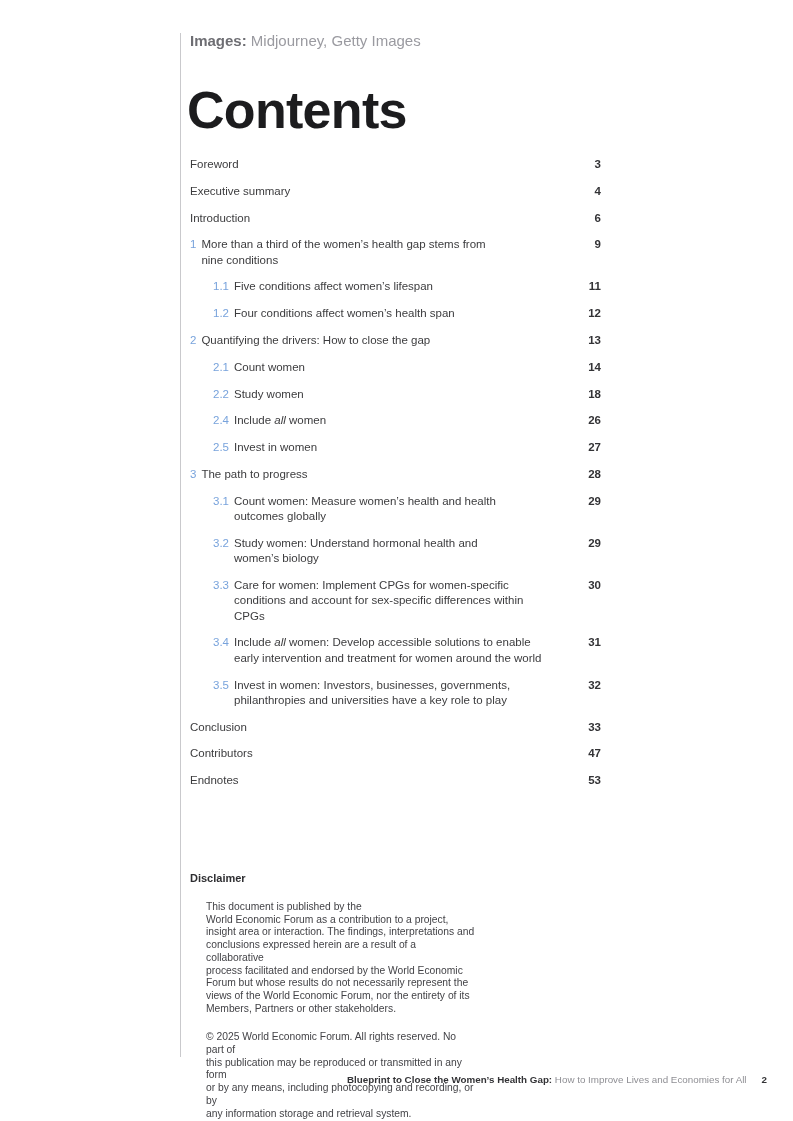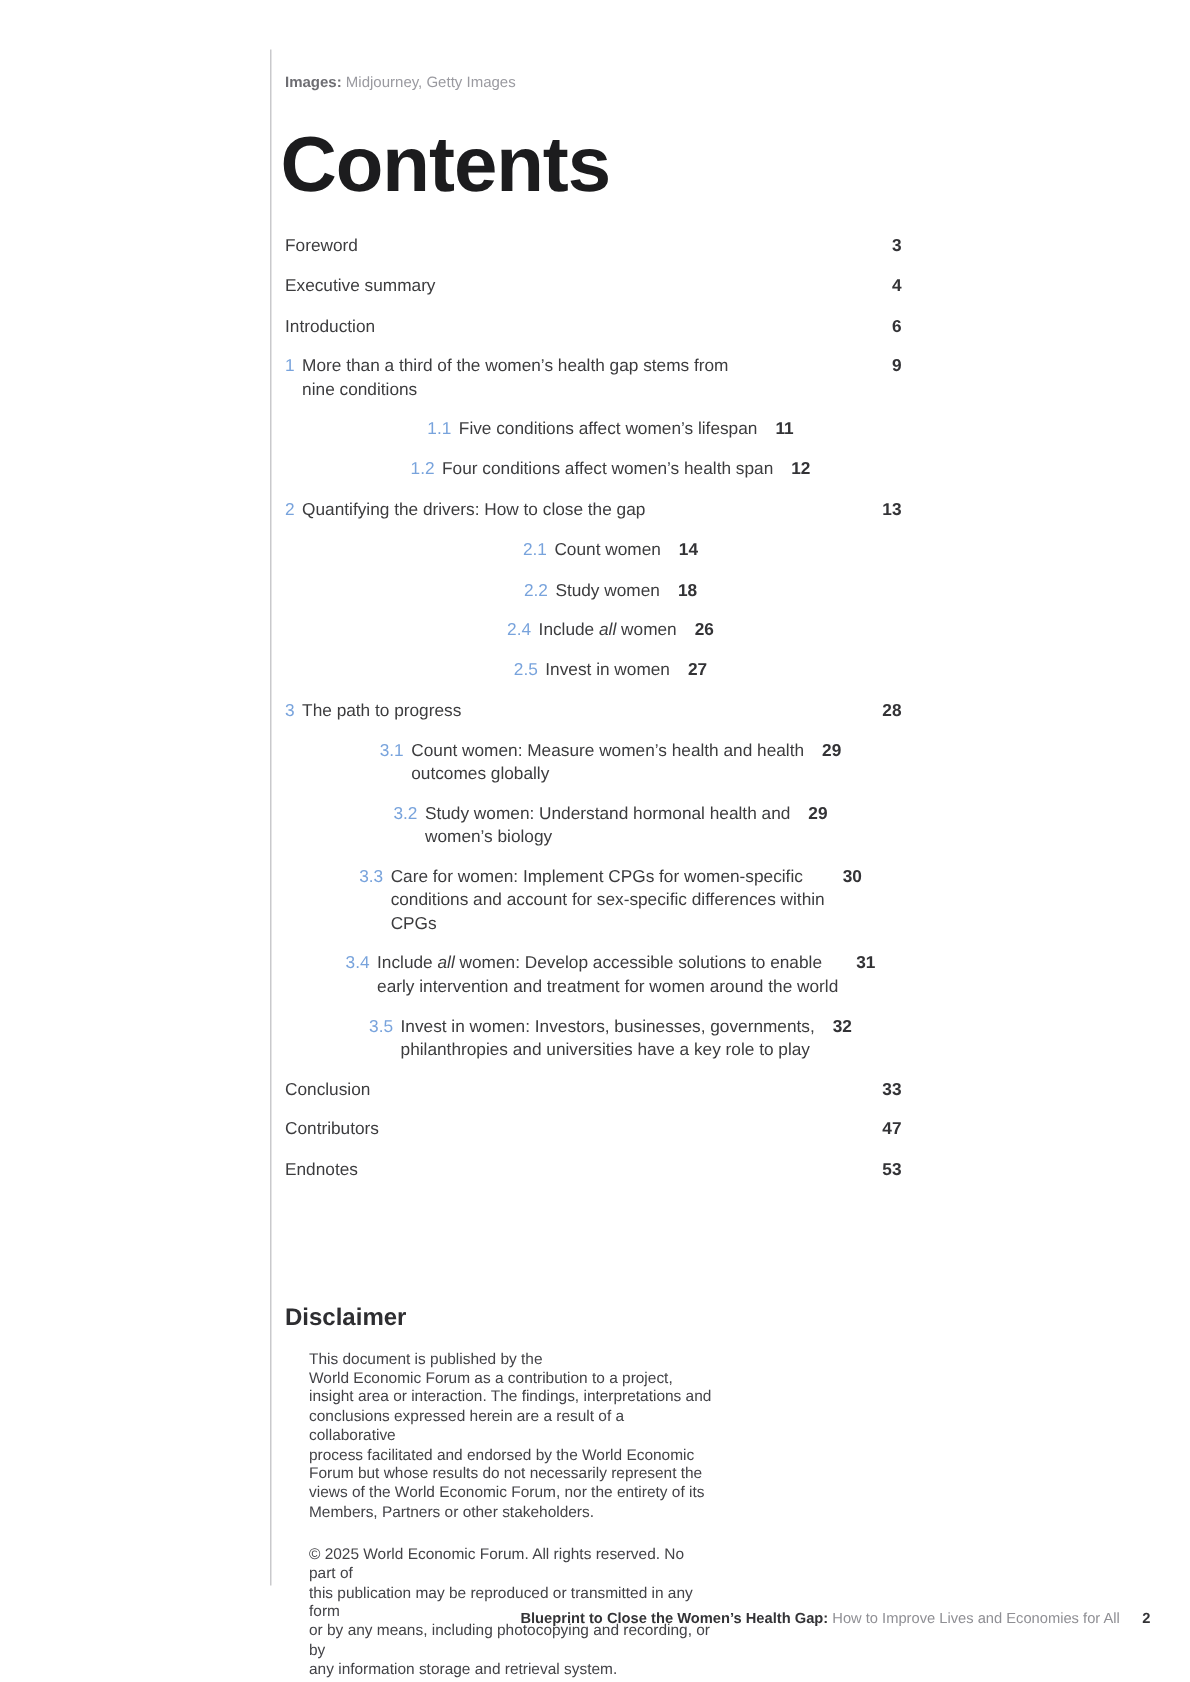--- a/index.html
+++ b/index.html
@@ -2,38 +2,38 @@
 <html><head>
 <meta charset="utf-8">
 <style>
   html,body { margin:0; padding:0; background:#ffffff; }
   .page {
     position:relative; width:793px; height:1121px; background:#ffffff;
     font-family:"Liberation Sans", sans-serif; overflow:hidden;
   }
   .vline { position:absolute; left:180px; top:33px; width:1px; height:1024px; background:#c9c9cc; }
 
-  .credits { position:absolute; left:190px; top:50px; font-size:10px; line-height:12px; color:#9a9aa0; }
+  .credits { position:absolute; left:190px; top:35px; font-size:15px; line-height:12px; color:#9a9aa0; }
   .credits .cr-bold { color:#6e6e73; font-weight:700; }
 
   .title { position:absolute; left:187px; top:90px; margin:0; font-size:52px; line-height:40px;
            font-weight:700; letter-spacing:-0.7px; color:#1c1c1e; }
 
   .toc { position:absolute; left:190px; top:157px; width:411px; }
   .toc-row { display:flex; justify-content:space-between; align-items:flex-start;
              margin-bottom:11.5px; font-size:11.5px; line-height:15.3px; color:#3c3c3e; cursor:pointer; }
   .toc-label { display:flex; white-space:pre-line; padding-right:12px; }
   .num { color:#78a3dc; margin-right:5px; white-space:nowrap; }
-  .sub { padding-left:23px;justify-content:center; }
+  .sub { padding-left:23px; }
   .pg { font-weight:700; color:#333336; flex:none; }
   .it { font-style:italic; }
 
   .disclaimer { position:absolute; left:190px; top:872px; width:302px;
                 font-size:10.3px; line-height:12.7px; color:#434347; }
-  .disclaimer h3 { font-size:16px; line-height:13px; margin:0; color:#2e2e31; font-weight:700; }
+  .disclaimer h3 { font-size:11px; line-height:13px; margin:0; color:#2e2e31; font-weight:700; }
   .disclaimer p { margin:16px; white-space:pre-line; }
   .disclaimer p.copyright { margin-top:6px; }
 
   .footer { position:absolute; right:26px; top:1073px; font-size:9.8px; line-height:13px;
             color:#8f8f94; display:flex; align-items:flex-start; white-space:pre; }
   .footer .ft-bold { color:#333336; font-weight:700; }
   .footer .ft-page { color:#333336; font-weight:700; margin-left:15px; }
 </style>
 </head>
 <body>

